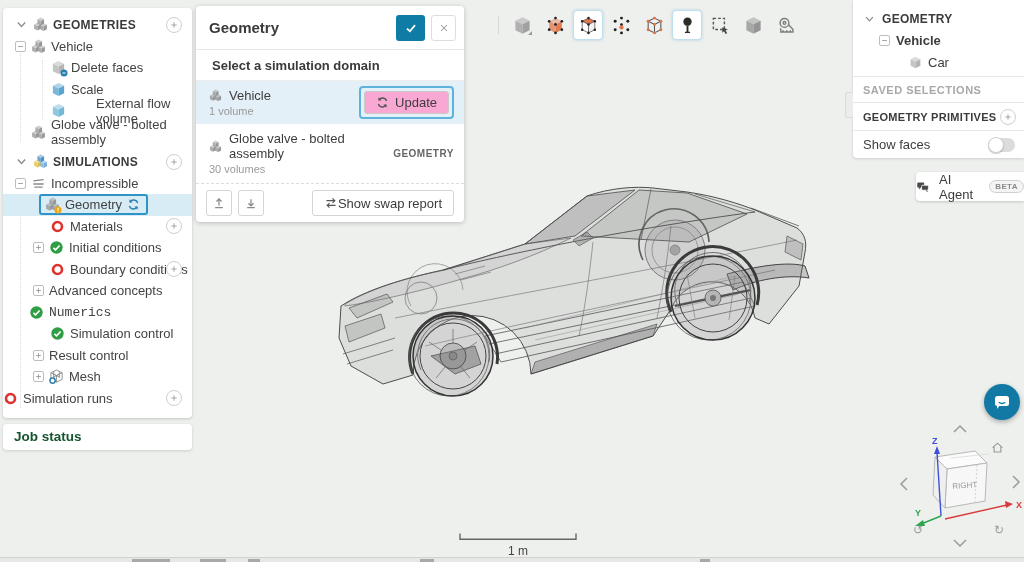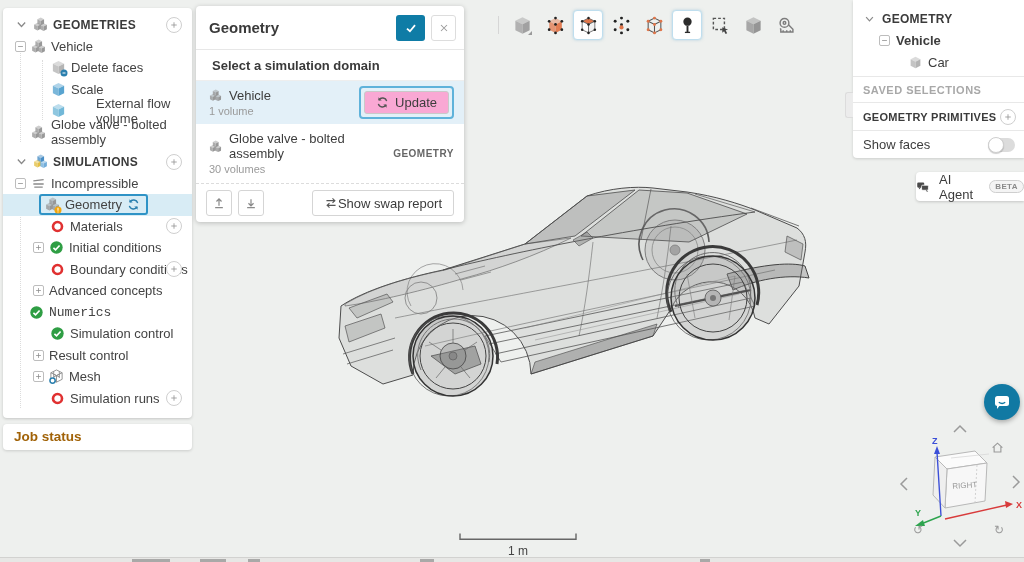--- a/index.html
+++ b/index.html
@@ -5,21 +5,21 @@
   * { box-sizing: border-box; margin: 0; padding: 0; }
   html,body { width:1024px; height:562px; }
   body { font-family:"Liberation Sans", sans-serif; background:#eef0ee; overflow:hidden; }
   #stage { position:relative; width:1024px; height:562px; background:#eef0ee; }
 
   
   .tree-panel { position:absolute; left:3px; top:8px; width:189px; height:410px;
     background:#fff; border-radius:4px; box-shadow:0 1px 3px rgba(0,0,0,.18); padding-top:6px; overflow:hidden; }
   .job-bar { position:absolute; left:3px; top:424px; width:189px; height:26px; background:#fff;
     border-radius:4px; box-shadow:0 1px 3px rgba(0,0,0,.15); font-weight:bold; font-size:13.5px;
-    color:#a16207; line-height:26px; padding-left:11px; }
+    color:#14532d; line-height:26px; padding-left:11px; }
   .trow { position:relative; display:flex; align-items:center; height:21.5px; gap:5px; font-size:13px; color:#434343; }
   .trow.hdr { font-weight:bold; font-size:12px; color:#3b3b3b; letter-spacing:.3px;align-items:center; }
   .sect-gap { height:8px; }
   .tico { width:15px; height:15px; flex:0 0 15px; }
   .tico.sm { width:13px; height:13px; flex:0 0 13px; }
   .chev { width:13px; height:13px; flex:0 0 13px; color:#8a8a8a; }
   .expander { width:11px; height:11px; flex:0 0 11px; border:1px solid #bdbdbd; border-radius:2px;
     background:#fff; display:flex; align-items:center; justify-content:center; color:#8a8a8a; }
   .expander svg { width:7px; height:7px; }
   .pluscircle { position:absolute; right:10px; width:16px; height:16px; border:1px solid #cfcfcf; border-radius:50%;
@@ -467,21 +467,21 @@
           <svg>
             <use href="#s-plus"></use>
           </svg>
         </span>
       <svg class="tico">
           <use href="#s-mesh"></use>
         </svg>
       <span>Mesh</span>
     </div>
 
-    <div class="trow" style="padding-left:47px;">
+    <div class="trow" style="">
       <svg class="tico">
           <use href="#s-ring"></use>
         </svg>
       <span>Simulation runs</span>
       <span class="pluscircle">
           <svg>
             <use href="#s-plus"></use>
           </svg>
         </span>
     </div>

